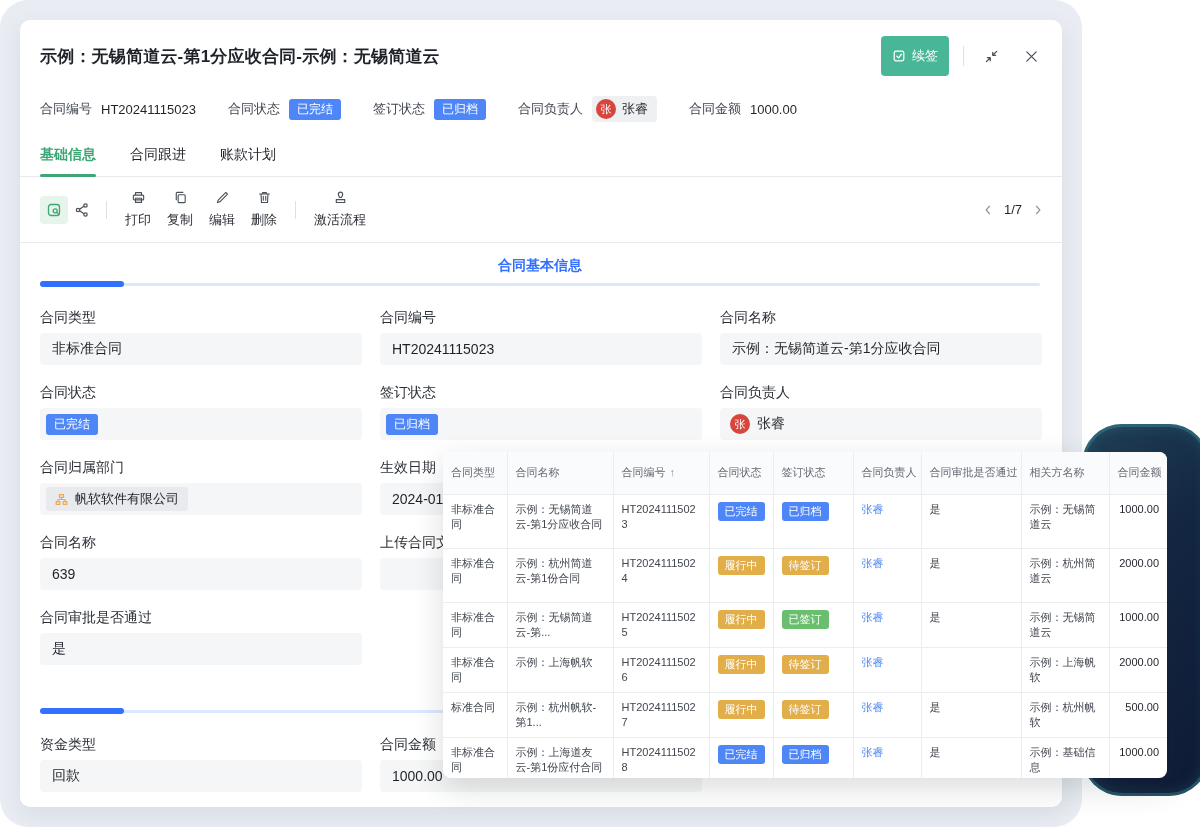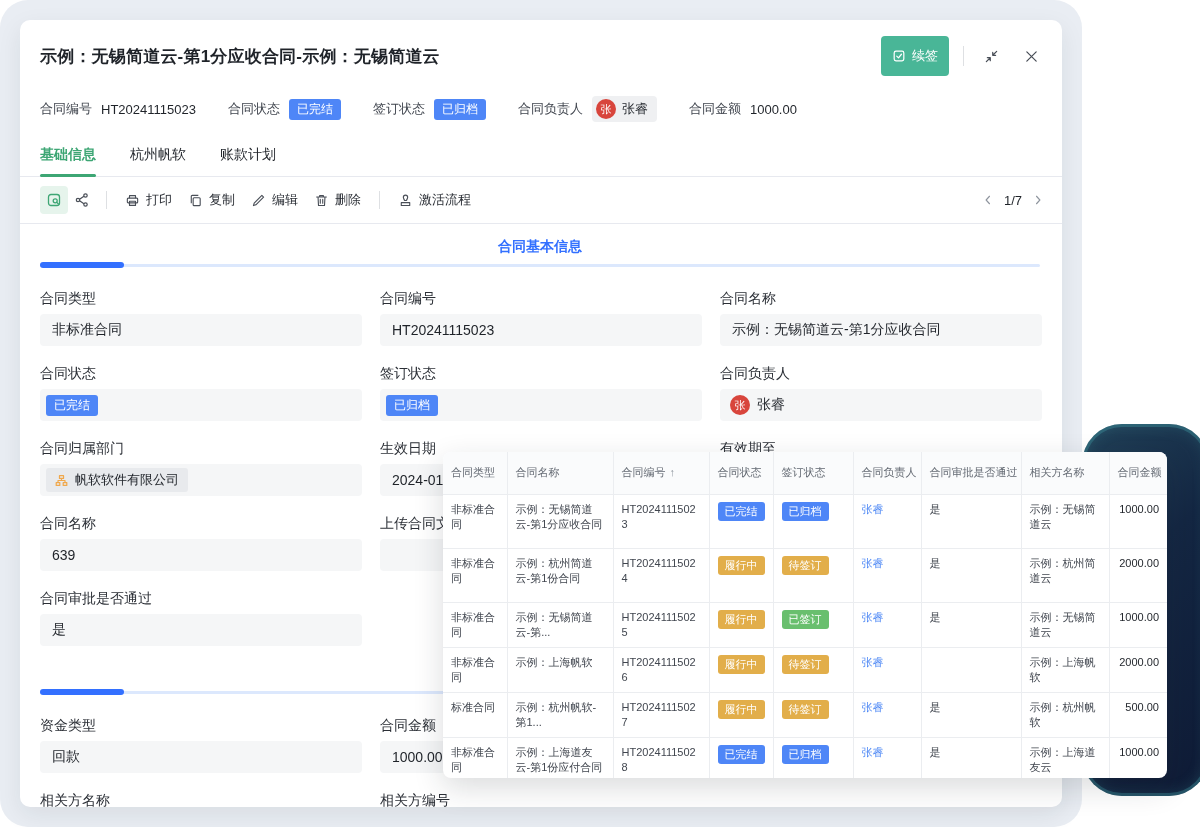--- a/index.html
+++ b/index.html
@@ -46,21 +46,21 @@
   .tab.active { color:#3DA674; font-weight:700; }
   .tab.active::after { content:""; position:absolute; left:0; right:0; bottom:-1px;
     height:3px; background:#3DA674; border-radius:2px; }
 
   .toolbar { display:flex; align-items:center; padding:9px 18px 9px 20px;
     border-bottom:1px solid #E7E9EF; }
   .tb-icon-btn { width:28px; height:28px; display:flex; align-items:center;
     justify-content:center; border-radius:4px; cursor:pointer; }
   .tb-icon-btn.primary { background:#E6F4EC; }
   .tb-btn { display:flex; align-items:center; gap:6px; font-size:13px; color:#2B2F36;
-    padding:4px 8px; cursor:pointer; white-space:nowrap; }
+    padding:4px 8px; cursor:pointer; white-space:nowrap;flex-direction:column; }
   .tb-divider { width:1px; height:18px; background:#DEE0E3; margin:0 10px; }
   .pager { margin-left:auto; display:flex; align-items:center; gap:10px; font-size:13px;
     color:#1F2329; }
   .pg-chev { display:flex; align-items:center; color:#8F959E; cursor:pointer; }
 
   .content { padding:8px 22px 0 20px; }
   .section-title { font-size:14px; font-weight:700; color:#3370FF; margin-top:6px;text-align:center; }
   .section-bar { position:relative; height:6px; margin-top:6px; margin-bottom:22px; }
   .section-bar .track { position:absolute; left:0; right:0; top:2px; height:3px;
     background:#DCE8FD; border-radius:2px; }
@@ -160,21 +160,21 @@
       </div>
       <div class="meta-item">
         <span class="meta-label">合同金额</span>
         <span class="meta-value">1000.00</span>
       </div>
     </div>
   </div>
 
   <div class="tabs">
     <div class="tab active">基础信息</div>
-    <div class="tab">杭州帆软</div>
+    <div class="tab">合同跟进</div>
     <div class="tab">账款计划</div>
   </div>
 
   <div class="toolbar">
     <div class="tb-icon-btn primary">
       <svg class="ic" width="16" height="16" viewBox="0 0 16 16" fill="none" stroke="#3DA674" stroke-width="1.3" stroke-linecap="round" stroke-linejoin="round">
         <rect x="2.5" y="2.5" width="11" height="11" rx="2.5"></rect>
         <circle cx="9.2" cy="8.8" r="2"></circle>
         <path d="M10.8 10.4l1.6 1.6"></path>
       </svg>
@@ -446,18 +446,18 @@
           <td class="amount">500.00</td>
         </tr>
         <tr style="height: 52px;">
           <td>非标准合同</td>
           <td>示例：上海道友云-第1份应付合同</td>
           <td>HT20241115028</td>
           <td><span class="t-badge blue">已完结</span></td>
           <td><span class="t-badge blue">已归档</span></td>
           <td><span class="link">张睿</span></td>
           <td>是</td>
-          <td>示例：上海道友云</td>
+          <td>示例：基础信息</td>
           <td class="amount">1000.00</td>
         </tr>
       </tbody>
   </table>
 </div>
 
 </body></html>

